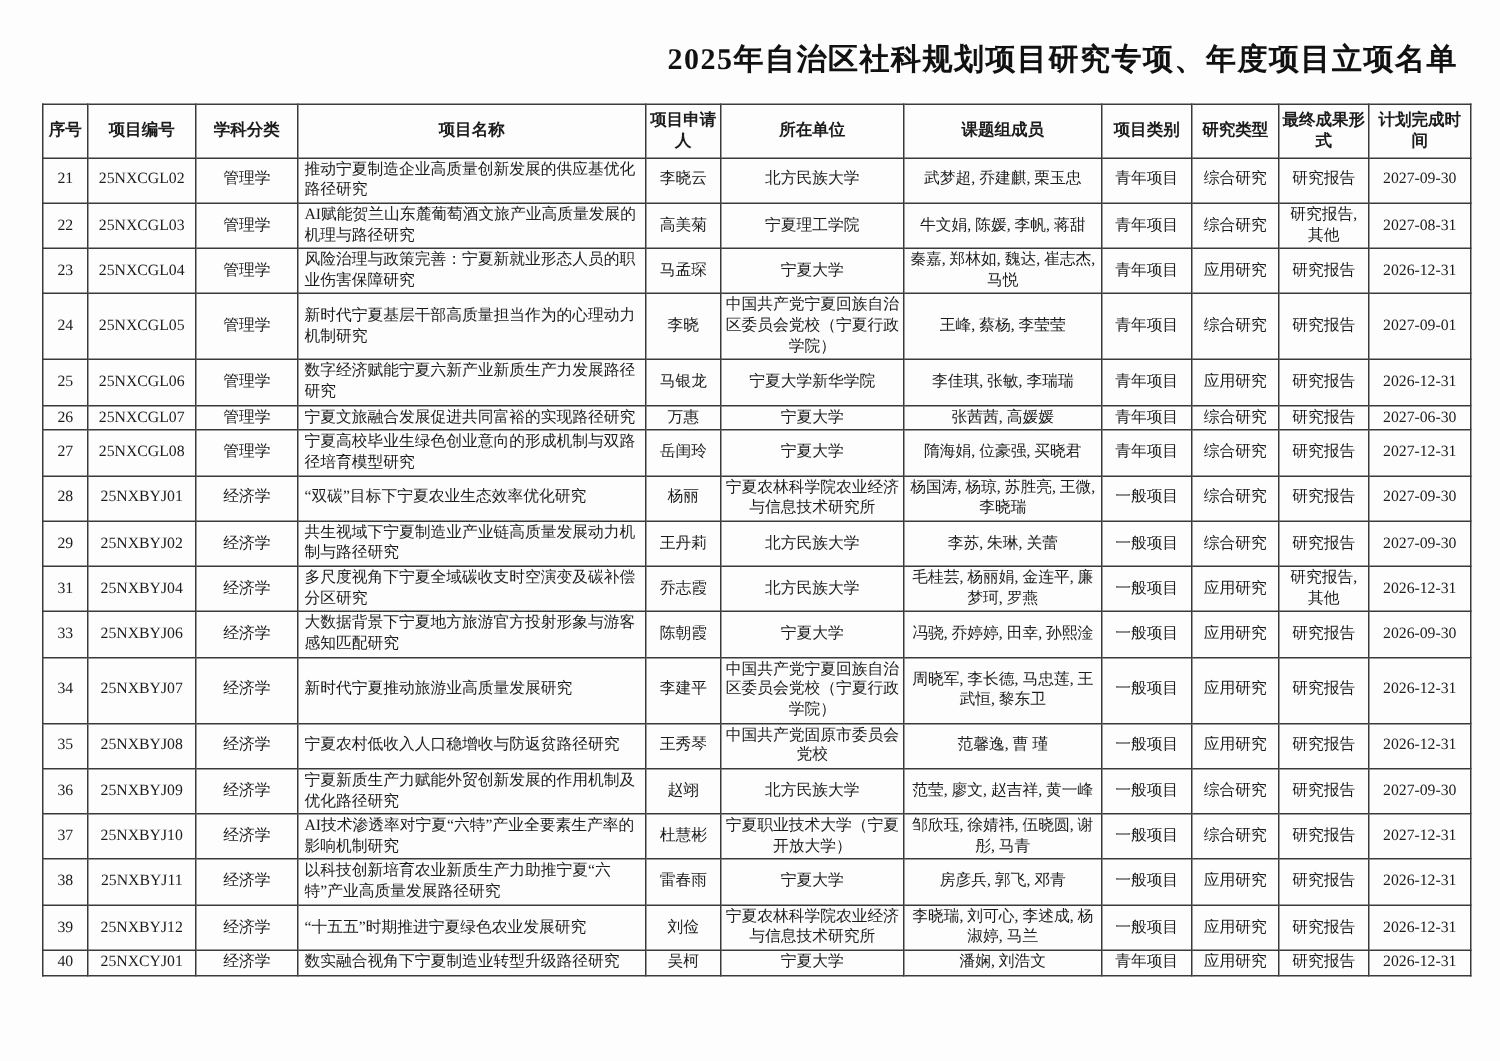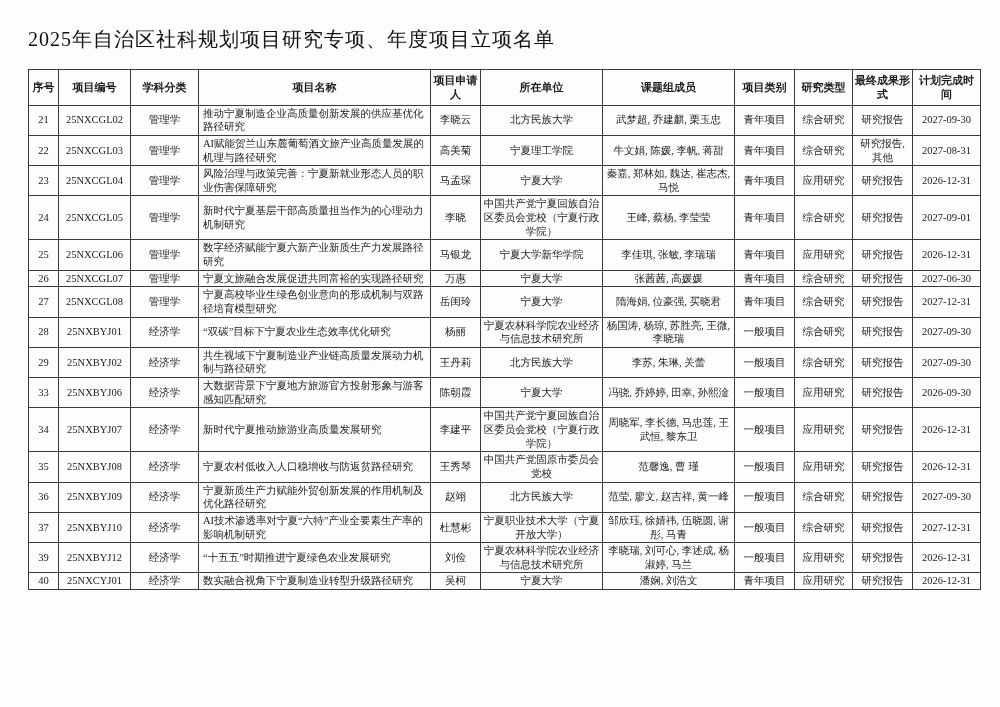--- a/index.html
+++ b/index.html
@@ -10,23 +10,23 @@
     color: #1c1c1c;
     position: relative;
     overflow: hidden;
   }
   .page {
     width: 1000px; height: 707px;
     background: #fdfdfd;
     padding: 26px 28px 0 28px;
   }
   .doc-title {
-    text-align: left;
+    text-align: right;
     font-size: 20px;
-    font-weight: normal;
+    font-weight: bold;
     color: #111;
     letter-spacing: 1px;
     margin-bottom: 16px;
   }
   table.project-table {
     width: 944px;
     border-collapse: collapse;
     table-layout: fixed;
     font-size: 10.5px;
     line-height: 1.3;
@@ -208,20 +208,33 @@
           <td class="name-cell">共生视域下宁夏制造业产业链高质量发展动力机制与路径研究</td>
           <td>王丹莉</td>
           <td>北方民族大学</td>
           <td>李苏, 朱琳, 关蕾</td>
           <td>一般项目</td>
           <td>综合研究</td>
           <td>研究报告</td>
           <td>2027-09-30</td>
         </tr>
         <tr>
+          <td>31</td>
+          <td>25NXBYJ04</td>
+          <td>经济学</td>
+          <td class="name-cell">多尺度视角下宁夏全域碳收支时空演变及碳补偿分区研究</td>
+          <td>乔志霞</td>
+          <td>北方民族大学</td>
+          <td>毛桂芸, 杨丽娟, 金连平, 廉梦珂, 罗燕</td>
+          <td>一般项目</td>
+          <td>应用研究</td>
+          <td>研究报告, 其他</td>
+          <td>2026-12-31</td>
+        </tr>
+        <tr>
           <td>33</td>
           <td>25NXBYJ06</td>
           <td>经济学</td>
           <td class="name-cell">大数据背景下宁夏地方旅游官方投射形象与游客感知匹配研究</td>
           <td>陈朝霞</td>
           <td>宁夏大学</td>
           <td>冯骁, 乔婷婷, 田幸, 孙熙淦</td>
           <td>一般项目</td>
           <td>应用研究</td>
           <td>研究报告</td>
@@ -271,20 +284,33 @@
           <td>25NXBYJ10</td>
           <td>经济学</td>
           <td class="name-cell">AI技术渗透率对宁夏“六特”产业全要素生产率的影响机制研究</td>
           <td>杜慧彬</td>
           <td>宁夏职业技术大学（宁夏开放大学）</td>
           <td>邹欣珏, 徐婧祎, 伍晓圆, 谢彤, 马青</td>
           <td>一般项目</td>
           <td>综合研究</td>
           <td>研究报告</td>
           <td>2027-12-31</td>
+        </tr>
+        <tr>
+          <td>38</td>
+          <td>25NXBYJ11</td>
+          <td>经济学</td>
+          <td class="name-cell">以科技创新培育农业新质生产力助推宁夏“六特”产业高质量发展路径研究</td>
+          <td>雷春雨</td>
+          <td>宁夏大学</td>
+          <td>房彦兵, 郭飞, 邓青</td>
+          <td>一般项目</td>
+          <td>应用研究</td>
+          <td>研究报告</td>
+          <td>2026-12-31</td>
         </tr>
         <tr>
           <td>39</td>
           <td>25NXBYJ12</td>
           <td>经济学</td>
           <td class="name-cell">“十五五”时期推进宁夏绿色农业发展研究</td>
           <td>刘俭</td>
           <td>宁夏农林科学院农业经济与信息技术研究所</td>
           <td>李晓瑞, 刘可心, 李述成, 杨淑婷, 马兰</td>
           <td>一般项目</td>

